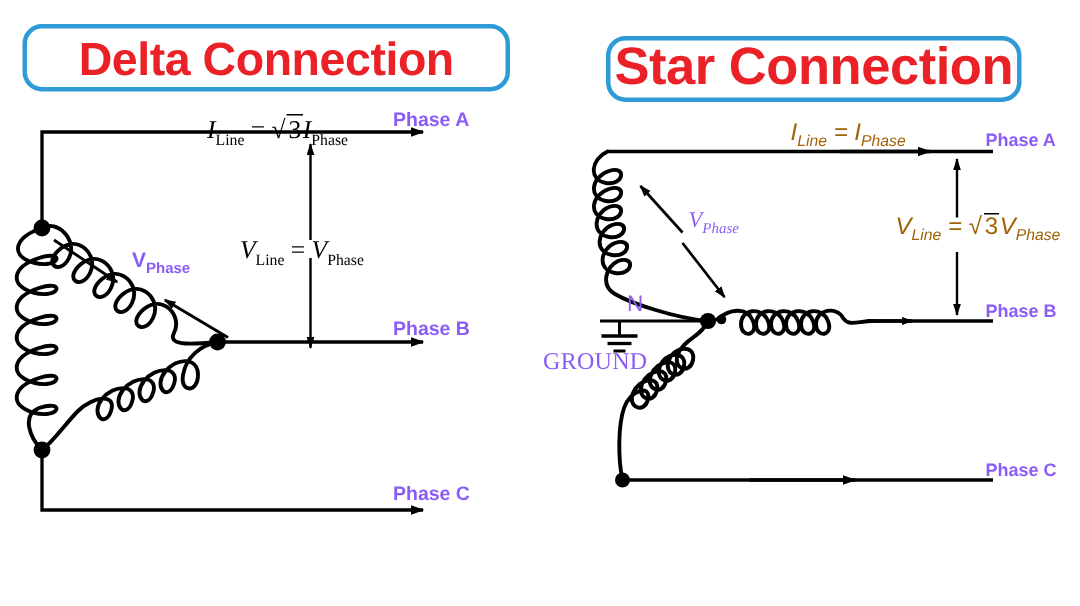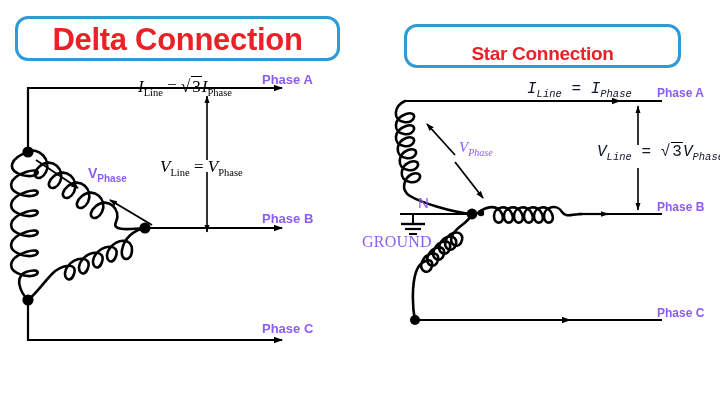--- a/index.html
+++ b/index.html
@@ -28,21 +28,21 @@
   .title-text {
     color: #ea2127;
     font-weight: bold;
     letter-spacing: -0.3px;
     white-space: nowrap;
     font-family: "Liberation Sans", sans-serif;
   }
   #delta-title-box { left: 15px; top: 16px; width: 325px; height: 45px; }
   #delta-title-box .title-text { font-size: 31px; }
   #star-title-box { left: 404px; top: 24px; width: 277px; height: 44px; }
-  #star-title-box .title-text { font-size: 19px; }
+  #star-title-box .title-text { font-size: 35px; }
 
   .svg-layer {
     position: absolute;
     left: 0; top: 0;
     width: 720px;
     height: 404px;
   }
   .lbl {
     position: absolute;
     white-space: nowrap;
@@ -65,24 +65,24 @@
   }
   .vphase-delta sub { font-size: 10px; }
   .formula-serif {
     font-family: "Liberation Serif", serif;
     font-size: 17px;
     color: #000000;
   }
   .formula-serif i { font-style: italic; }
   .formula-serif sub { font-size: 10.5px; font-style: normal; }
   .formula-ital {
-    font-family: Liberation Mono, monospace;
+    font-family: Liberation Sans, sans-serif;
     font-size: 16px;
     font-style: italic;
-    color: #0f172a;
+    color: #a16207;
   }
   .formula-ital sub { font-size: 10.5px; font-style: italic; }
   .rad {
     display: inline-block;
     border-top: 1.2px solid #000;
     padding: 0 1px 0 1px;
     margin-left: 1px;
     font-style: normal;
   }
   .radsign { font-style: normal; }

